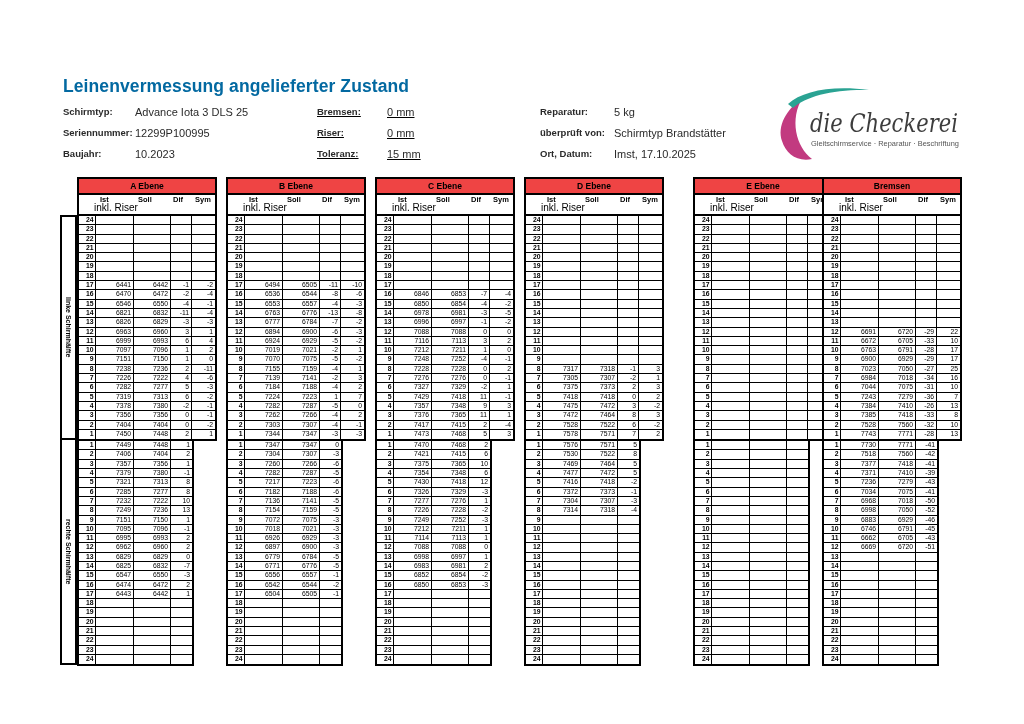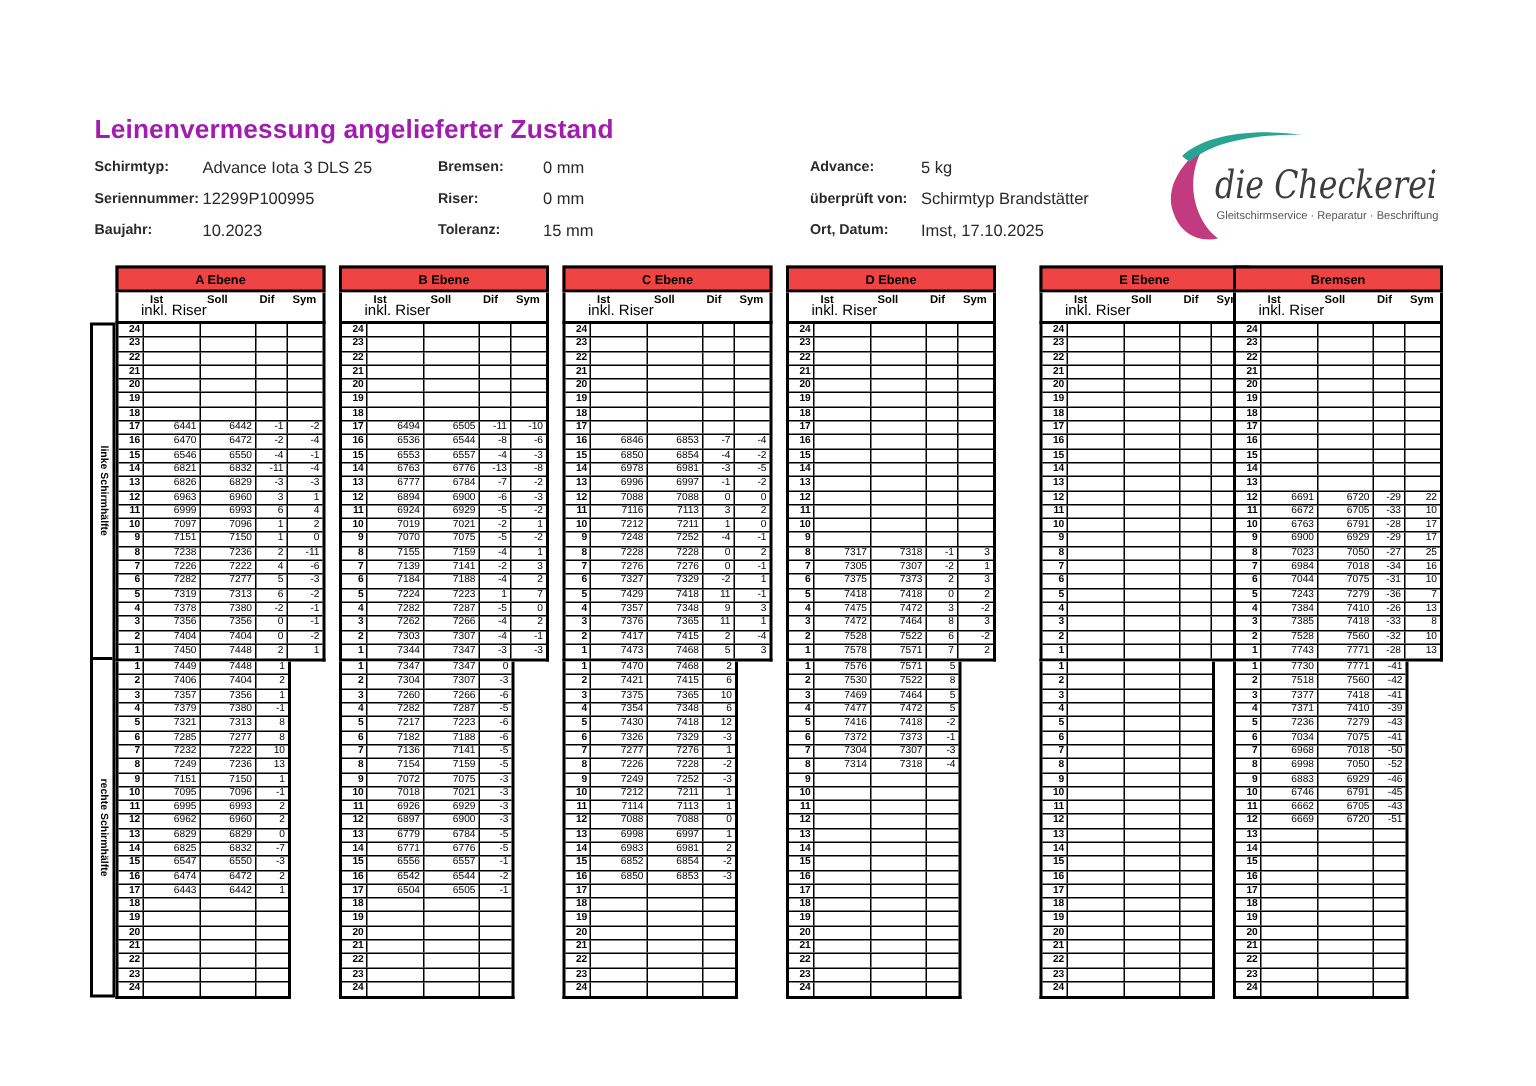--- a/index.html
+++ b/index.html
@@ -3,25 +3,25 @@
 <meta charset="utf-8">
 <style>
   html,body { margin:0; padding:0; background:#e9e9e9; }
   .sheet {
     position:relative; width:1024px; height:724px; background:#ffffff;
     font-family:"Liberation Sans", sans-serif; color:#000; overflow:hidden;
     margin:0 auto;
   }
   .page-title {
     position:absolute; left:63px; top:76px;
-    font-size:17.5px; font-weight:bold; color:#a21caf; letter-spacing:0.1px;
+    font-size:17.5px; font-weight:bold; color:#0369a1; letter-spacing:0.1px;
   }
   .meta-group { position:absolute; top:106px; display:grid; grid-auto-rows:21px; }
   #mg1 { left:63px;  grid-template-columns:72px auto; }
-  #mg2 { left:292px; grid-template-columns:70px auto; }
+  #mg2 { left:317px; grid-template-columns:70px auto;text-decoration:underline; }
   #mg3 { left:540px; grid-template-columns:74px auto; }
   .meta-label { font-weight:bold; font-size:9.5px; color:#2a2a2a; white-space:nowrap; }
   .meta-value { font-size:11px; color:#2a2a2a; white-space:nowrap; }
 
   .logo { position:absolute; left:774px; top:86px; width:200px; height:82px; }
 
   
   .side-labels {
     position:absolute; left:60px; top:215px; width:17px; height:450px;
     border:2px solid #000; box-sizing:border-box; background:#fff;
@@ -80,21 +80,21 @@
   <div class="meta-group" id="mg2">
     <div class="meta-label">Bremsen:</div>
     <div class="meta-value">0 mm</div>
     <div class="meta-label">Riser:</div>
     <div class="meta-value">0 mm</div>
     <div class="meta-label">Toleranz:</div>
     <div class="meta-value">15 mm</div>
   </div>
 
   <div class="meta-group" id="mg3">
-    <div class="meta-label">Advance:</div>
+    <div class="meta-label">Reparatur:</div>
     <div class="meta-value">5 kg</div>
     <div class="meta-label">überprüft von:</div>
     <div class="meta-value">Schirmtyp Brandstätter</div>
     <div class="meta-label">Ort, Datum:</div>
     <div class="meta-value">Imst, 17.10.2025</div>
   </div>
 
   <svg class="logo" viewBox="0 0 200 82" xmlns="http://www.w3.org/2000/svg">
     <path d="M29 11 C 12 24, 3 40, 8 55 C 12 68, 23 76, 38 73 C 22 61, 15 33, 29 11 Z" fill="#c23a80"></path>
     <path d="M14 18 C 28 5, 58 -1, 95 4 C 60 3, 32 10, 19 22 Z" fill="#2aa393"></path>

